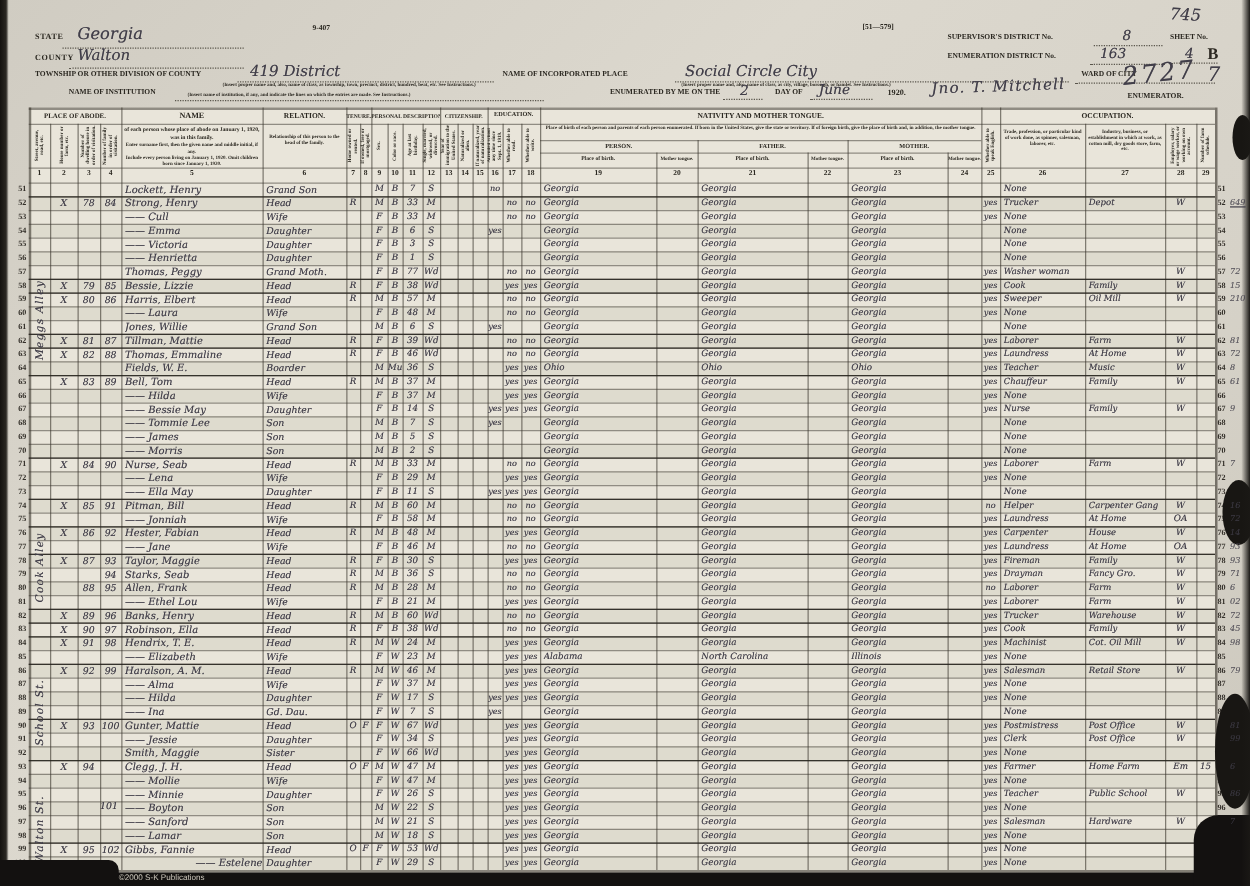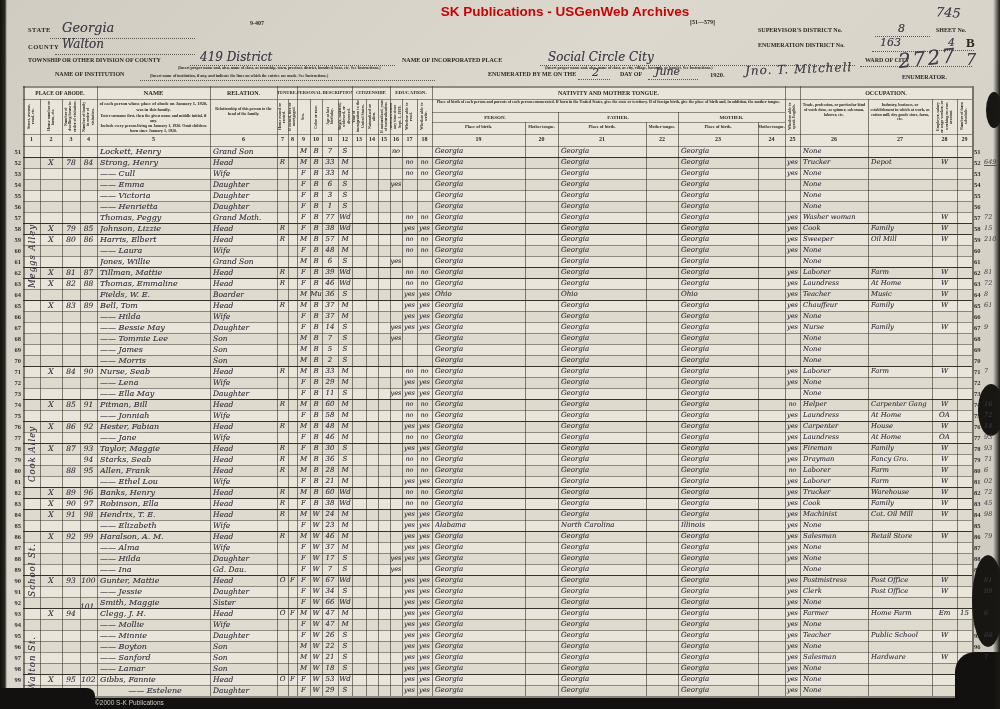--- a/index.html
+++ b/index.html
@@ -21,21 +21,20 @@
   .blob{background:#181613;border-radius:50%;}
   #banner{left:130px;top:4px;width:870px;text-align:center;font-family:"Liberation Sans",sans-serif;
           font-weight:bold;font-size:13.5px;color:#cf0000;z-index:9;}
   #copyright{left:95px;top:699px;font-family:"Liberation Sans",sans-serif;font-size:6.5px;color:#cfcabe;z-index:9;}
 </style>
 </head>
 <body>
 
 <div id="page">
 
-  <div id="banner" class="abs">SK Publications - USGenWeb Archives</div>
 
   <div class="abs hw" style="left:936px;top:5px;font-size:13px;transform:rotate(3deg);">745</div>
 
   <div class="abs pr" style="left:250px;top:20px;font-size:6px;">9-407</div>
   <div class="abs pr" style="left:690px;top:19px;font-size:6px;">[51—579]</div>
 
   <div class="abs pr" style="left:28px;top:26px;font-size:6.5px;letter-spacing:.5px;">STATE</div>
   <div class="abs hw" style="left:62px;top:20px;font-size:13px;">Georgia</div>
   <div class="abs uline" style="left:50px;top:37px;width:145px;"></div>
   <div class="abs pr" style="left:28px;top:43px;font-size:6.5px;letter-spacing:.5px;">COUNTY</div>
@@ -426,21 +425,21 @@
       <div class="abs hw" style="left: 681px; width: 77px; text-align: left; top: 213px; height: 10px; line-height: 9px; font-size: 7px; overflow: hidden;">Georgia</div>
       <div class="abs hw" style="left: 785px; width: 15px; text-align: center; top: 213px; height: 10px; line-height: 9px; font-size: 6.5px; overflow: hidden;">yes</div>
       <div class="abs hw" style="left: 803px; width: 65px; text-align: left; top: 213px; height: 10px; line-height: 9px; font-size: 6.8px; overflow: hidden;">Washer woman</div>
       <div class="abs hw" style="left: 932px; width: 25px; text-align: center; top: 213px; height: 10px; line-height: 9px; font-size: 7px; overflow: hidden;">W</div>
       <div class="abs num" style="left: 6px; top: 224.5px; width: 15px; text-align: right;">58</div>
       <div class="abs num" style="left: 974px; top: 224.5px; width: 16px;">58</div>
       <div class="abs hw" style="left: 984px; top: 224px; font-size: 6.5px; opacity: 0.8; z-index: 2;">15</div>
       <div class="abs hw" style="left: 40px; width: 22px; text-align: center; top: 224px; height: 10px; line-height: 9px; font-size: 7.5px; overflow: hidden;">X</div>
       <div class="abs hw" style="left: 62px; width: 18px; text-align: center; top: 224px; height: 10px; line-height: 9px; font-size: 7.5px; overflow: hidden;">79</div>
       <div class="abs hw" style="left: 80px; width: 17px; text-align: center; top: 224px; height: 10px; line-height: 9px; font-size: 7.5px; overflow: hidden;">85</div>
-      <div class="abs hw" style="left: 100px; width: 110px; text-align: left; top: 224px; height: 10px; line-height: 9px; font-size: 8px; overflow: hidden;">Johnson, Lizzie</div>
+      <div class="abs hw" style="left: 100px; width: 110px; text-align: left; top: 224px; height: 10px; line-height: 9px; font-size: 8px; overflow: hidden;">Bessie, Lizzie</div>
       <div class="abs hw" style="left: 213px; width: 64px; text-align: left; top: 224px; height: 10px; line-height: 9px; font-size: 7.5px; overflow: hidden;">Head</div>
       <div class="abs hw" style="left: 277px; width: 11px; text-align: center; top: 224px; height: 10px; line-height: 9px; font-size: 7px; overflow: hidden;">R</div>
       <div class="abs hw" style="left: 297px; width: 13px; text-align: center; top: 224px; height: 10px; line-height: 9px; font-size: 7px; overflow: hidden;">F</div>
       <div class="abs hw" style="left: 310px; width: 12px; text-align: center; top: 224px; height: 10px; line-height: 9px; font-size: 7px; overflow: hidden;">B</div>
       <div class="abs hw" style="left: 322px; width: 16px; text-align: center; top: 224px; height: 10px; line-height: 9px; font-size: 7px; overflow: hidden;">38</div>
       <div class="abs hw" style="left: 338px; width: 14px; text-align: center; top: 224px; height: 10px; line-height: 9px; font-size: 7px; overflow: hidden;">Wd</div>
       <div class="abs hw" style="left: 402px; width: 15px; text-align: center; top: 224px; height: 10px; line-height: 9px; font-size: 6.5px; overflow: hidden;">yes</div>
       <div class="abs hw" style="left: 417px; width: 15px; text-align: center; top: 224px; height: 10px; line-height: 9px; font-size: 6.5px; overflow: hidden;">yes</div>
       <div class="abs hw" style="left: 435px; width: 90px; text-align: left; top: 224px; height: 10px; line-height: 9px; font-size: 7px; overflow: hidden;">Georgia</div>
       <div class="abs hw" style="left: 561px; width: 85px; text-align: left; top: 224px; height: 10px; line-height: 9px; font-size: 7px; overflow: hidden;">Georgia</div>
@@ -1068,21 +1067,21 @@
       <div class="abs hw" style="left: 435px; width: 90px; text-align: left; top: 598px; height: 10px; line-height: 9px; font-size: 7px; overflow: hidden;">Georgia</div>
       <div class="abs hw" style="left: 561px; width: 85px; text-align: left; top: 598px; height: 10px; line-height: 9px; font-size: 7px; overflow: hidden;">Georgia</div>
       <div class="abs hw" style="left: 681px; width: 77px; text-align: left; top: 598px; height: 10px; line-height: 9px; font-size: 7px; overflow: hidden;">Georgia</div>
       <div class="abs hw" style="left: 785px; width: 15px; text-align: center; top: 598px; height: 10px; line-height: 9px; font-size: 6.5px; overflow: hidden;">yes</div>
       <div class="abs hw" style="left: 803px; width: 65px; text-align: left; top: 598px; height: 10px; line-height: 9px; font-size: 6.8px; overflow: hidden;">None</div>
       <div class="abs num" style="left: 6px; top: 609.5px; width: 15px; text-align: right;">93</div>
       <div class="abs num" style="left: 974px; top: 609.5px; width: 16px;">93</div>
       <div class="abs hw" style="left: 984px; top: 609px; font-size: 6.5px; opacity: 0.8; z-index: 2;">6</div>
       <div class="abs hw" style="left: 40px; width: 22px; text-align: center; top: 609px; height: 10px; line-height: 9px; font-size: 7.5px; overflow: hidden;">X</div>
       <div class="abs hw" style="left: 62px; width: 18px; text-align: center; top: 609px; height: 10px; line-height: 9px; font-size: 7.5px; overflow: hidden;">94</div>
-      <div class="abs hw" style="left: 80px; width: 17px; top: 602px; height: 10px; line-height: 9px; font-size: 7.5px; overflow: hidden;">101</div>
+      <div class="abs hw" style="left: 80px; width: 17px; top: 640px; height: 10px; line-height: 9px; font-size: 7.5px; overflow: hidden;">101</div>
       <div class="abs hw" style="left: 100px; width: 110px; text-align: left; top: 609px; height: 10px; line-height: 9px; font-size: 8px; overflow: hidden;">Clegg, J. H.</div>
       <div class="abs hw" style="left: 213px; width: 64px; text-align: left; top: 609px; height: 10px; line-height: 9px; font-size: 7.5px; overflow: hidden;">Head</div>
       <div class="abs hw" style="left: 277px; width: 11px; text-align: center; top: 609px; height: 10px; line-height: 9px; font-size: 7px; overflow: hidden;">O</div>
       <div class="abs hw" style="left: 288px; width: 9px; text-align: center; top: 609px; height: 10px; line-height: 9px; font-size: 7px; overflow: hidden;">F</div>
       <div class="abs hw" style="left: 297px; width: 13px; text-align: center; top: 609px; height: 10px; line-height: 9px; font-size: 7px; overflow: hidden;">M</div>
       <div class="abs hw" style="left: 310px; width: 12px; text-align: center; top: 609px; height: 10px; line-height: 9px; font-size: 7px; overflow: hidden;">W</div>
       <div class="abs hw" style="left: 322px; width: 16px; text-align: center; top: 609px; height: 10px; line-height: 9px; font-size: 7px; overflow: hidden;">47</div>
       <div class="abs hw" style="left: 338px; width: 14px; text-align: center; top: 609px; height: 10px; line-height: 9px; font-size: 7px; overflow: hidden;">M</div>
       <div class="abs hw" style="left: 402px; width: 15px; text-align: center; top: 609px; height: 10px; line-height: 9px; font-size: 6.5px; overflow: hidden;">yes</div>
       <div class="abs hw" style="left: 417px; width: 15px; text-align: center; top: 609px; height: 10px; line-height: 9px; font-size: 6.5px; overflow: hidden;">yes</div>
@@ -1190,21 +1189,21 @@
       <div class="abs hw" style="left: 338px; width: 14px; text-align: center; top: 675px; height: 10px; line-height: 9px; font-size: 7px; overflow: hidden;">Wd</div>
       <div class="abs hw" style="left: 402px; width: 15px; text-align: center; top: 675px; height: 10px; line-height: 9px; font-size: 6.5px; overflow: hidden;">yes</div>
       <div class="abs hw" style="left: 417px; width: 15px; text-align: center; top: 675px; height: 10px; line-height: 9px; font-size: 6.5px; overflow: hidden;">yes</div>
       <div class="abs hw" style="left: 435px; width: 90px; text-align: left; top: 675px; height: 10px; line-height: 9px; font-size: 7px; overflow: hidden;">Georgia</div>
       <div class="abs hw" style="left: 561px; width: 85px; text-align: left; top: 675px; height: 10px; line-height: 9px; font-size: 7px; overflow: hidden;">Georgia</div>
       <div class="abs hw" style="left: 681px; width: 77px; text-align: left; top: 675px; height: 10px; line-height: 9px; font-size: 7px; overflow: hidden;">Georgia</div>
       <div class="abs hw" style="left: 785px; width: 15px; text-align: center; top: 675px; height: 10px; line-height: 9px; font-size: 6.5px; overflow: hidden;">yes</div>
       <div class="abs hw" style="left: 803px; width: 65px; text-align: left; top: 675px; height: 10px; line-height: 9px; font-size: 6.8px; overflow: hidden;">None</div>
       <div class="abs num" style="left: 6px; top: 686.5px; width: 15px; text-align: right;">100</div>
       <div class="abs num" style="left: 974px; top: 686.5px; width: 16px;">100</div>
-      <div class="abs hw" style="left: 100px; width: 110px; text-align: center; top: 686px; height: 10px; line-height: 9px; font-size: 8px; overflow: hidden;">—— Estelene</div>
+      <div class="abs hw" style="left: 100px; width: 110px; text-align: right; top: 686px; height: 10px; line-height: 9px; font-size: 8px; overflow: hidden;">—— Estelene</div>
       <div class="abs hw" style="left: 213px; width: 64px; text-align: left; top: 686px; height: 10px; line-height: 9px; font-size: 7.5px; overflow: hidden;">Daughter</div>
       <div class="abs hw" style="left: 297px; width: 13px; text-align: center; top: 686px; height: 10px; line-height: 9px; font-size: 7px; overflow: hidden;">F</div>
       <div class="abs hw" style="left: 310px; width: 12px; text-align: center; top: 686px; height: 10px; line-height: 9px; font-size: 7px; overflow: hidden;">W</div>
       <div class="abs hw" style="left: 322px; width: 16px; text-align: center; top: 686px; height: 10px; line-height: 9px; font-size: 7px; overflow: hidden;">29</div>
       <div class="abs hw" style="left: 338px; width: 14px; text-align: center; top: 686px; height: 10px; line-height: 9px; font-size: 7px; overflow: hidden;">S</div>
       <div class="abs hw" style="left: 402px; width: 15px; text-align: center; top: 686px; height: 10px; line-height: 9px; font-size: 6.5px; overflow: hidden;">yes</div>
       <div class="abs hw" style="left: 417px; width: 15px; text-align: center; top: 686px; height: 10px; line-height: 9px; font-size: 6.5px; overflow: hidden;">yes</div>
       <div class="abs hw" style="left: 435px; width: 90px; text-align: left; top: 686px; height: 10px; line-height: 9px; font-size: 7px; overflow: hidden;">Georgia</div>
       <div class="abs hw" style="left: 561px; width: 85px; text-align: left; top: 686px; height: 10px; line-height: 9px; font-size: 7px; overflow: hidden;">Georgia</div>
       <div class="abs hw" style="left: 681px; width: 77px; text-align: left; top: 686px; height: 10px; line-height: 9px; font-size: 7px; overflow: hidden;">Georgia</div>

